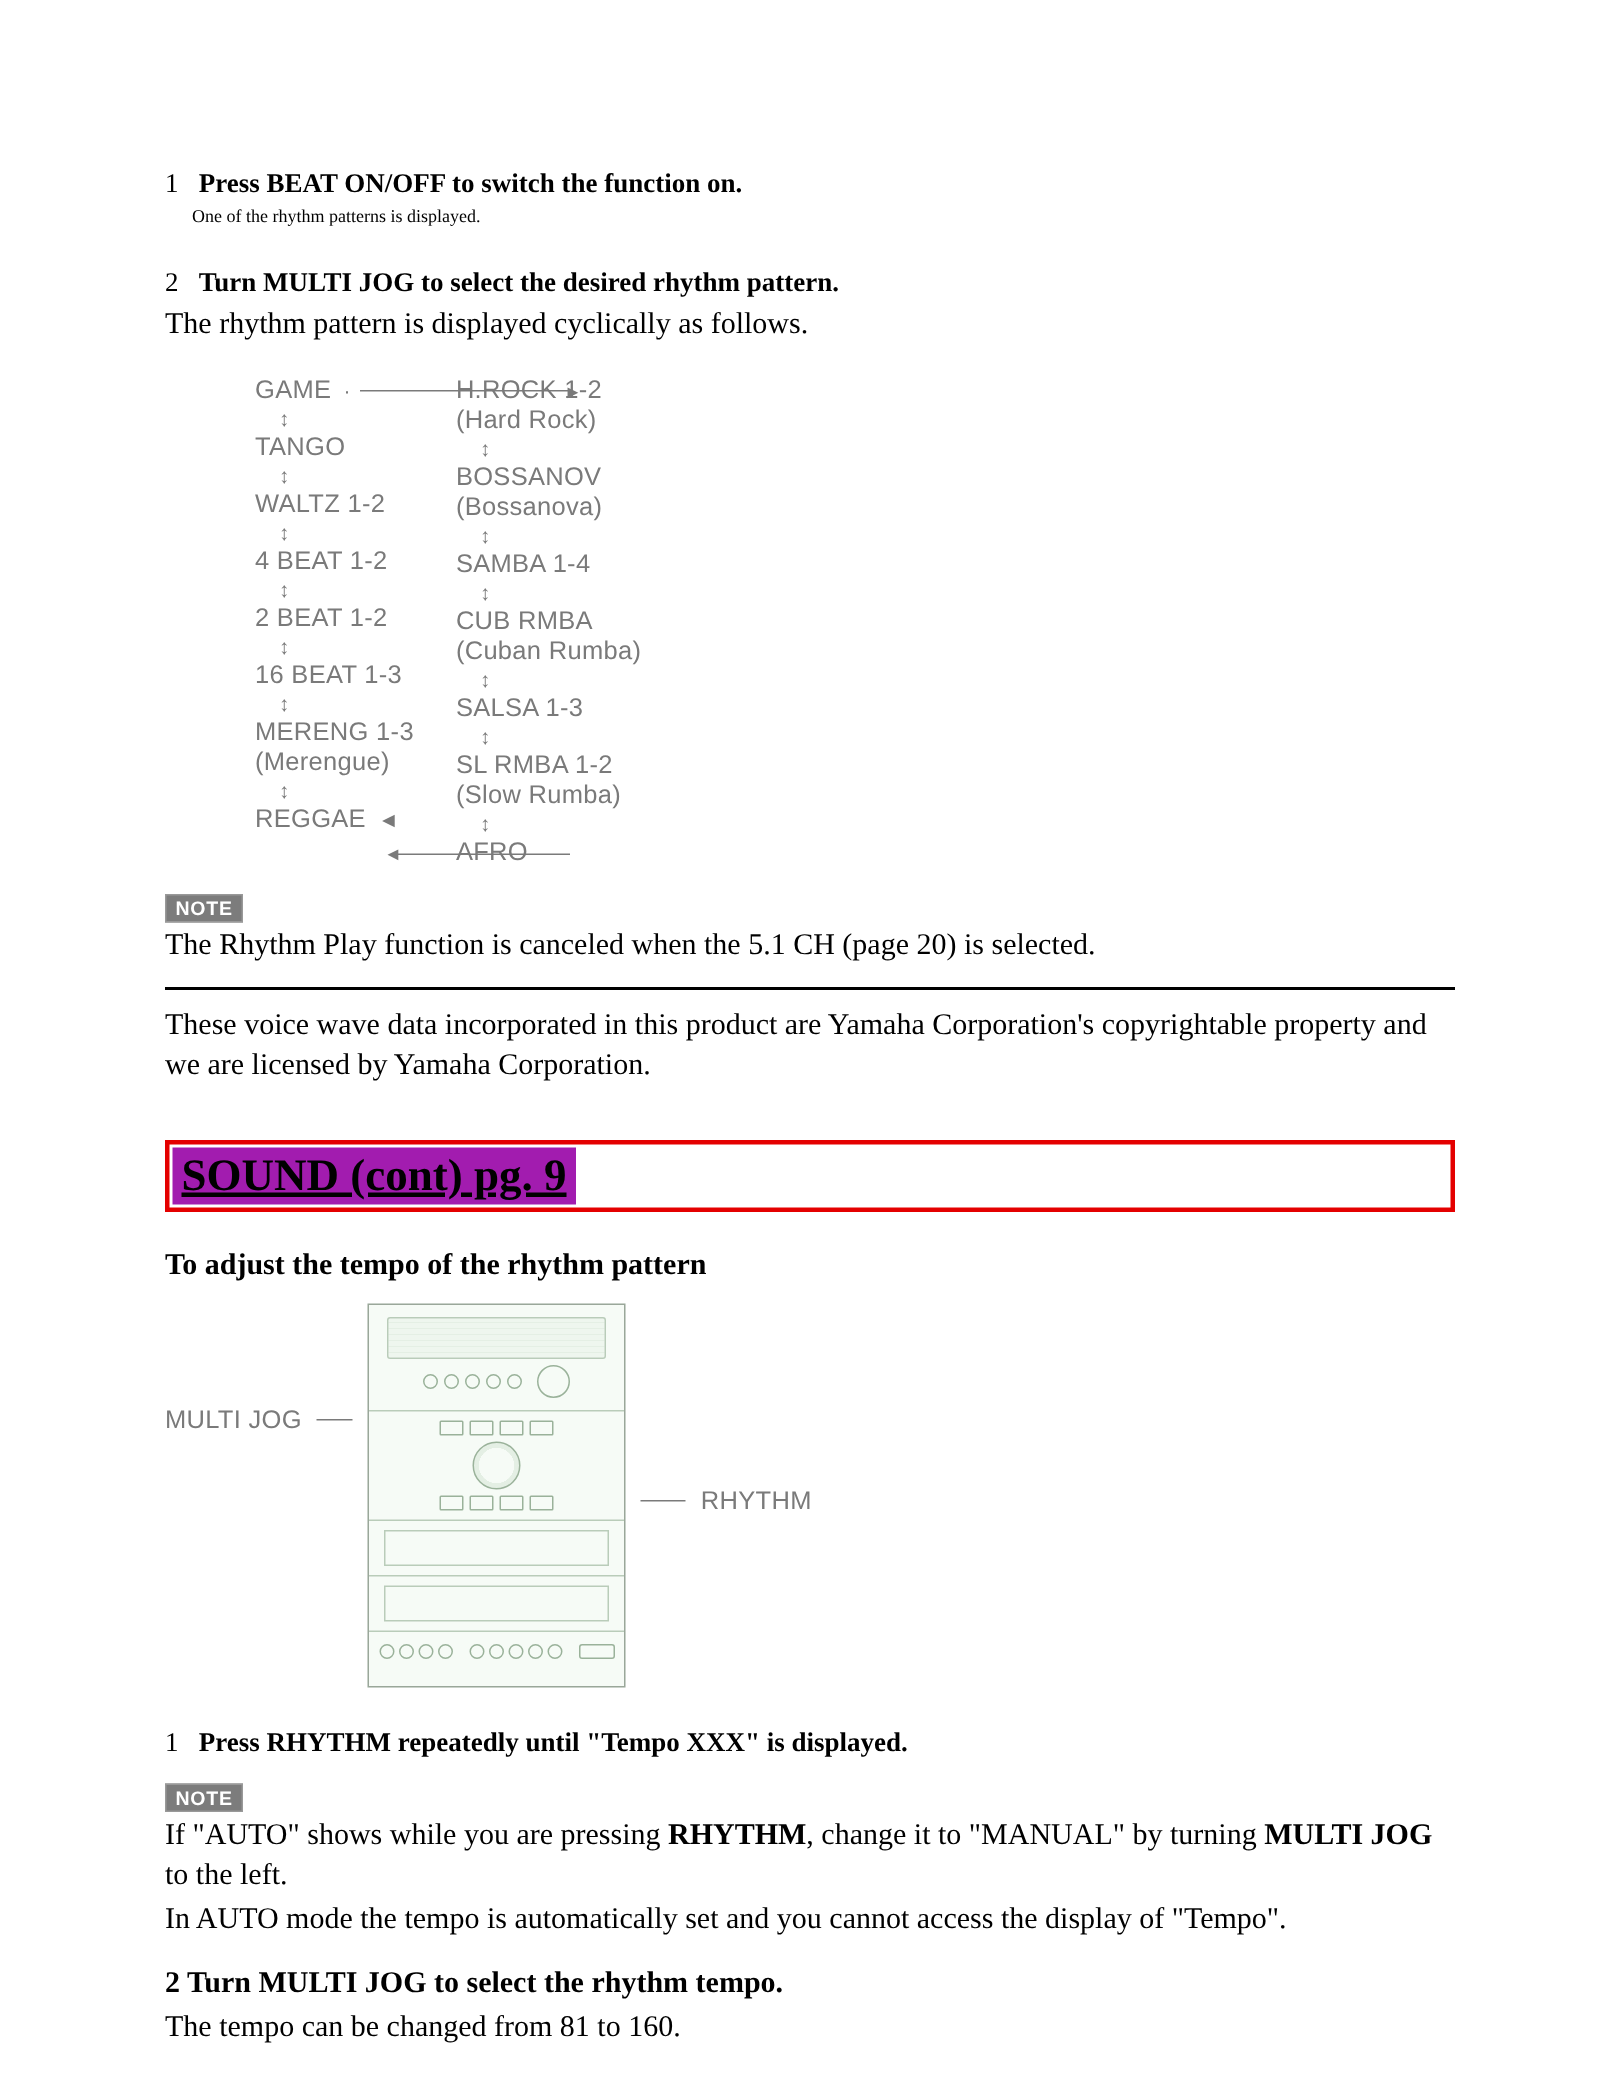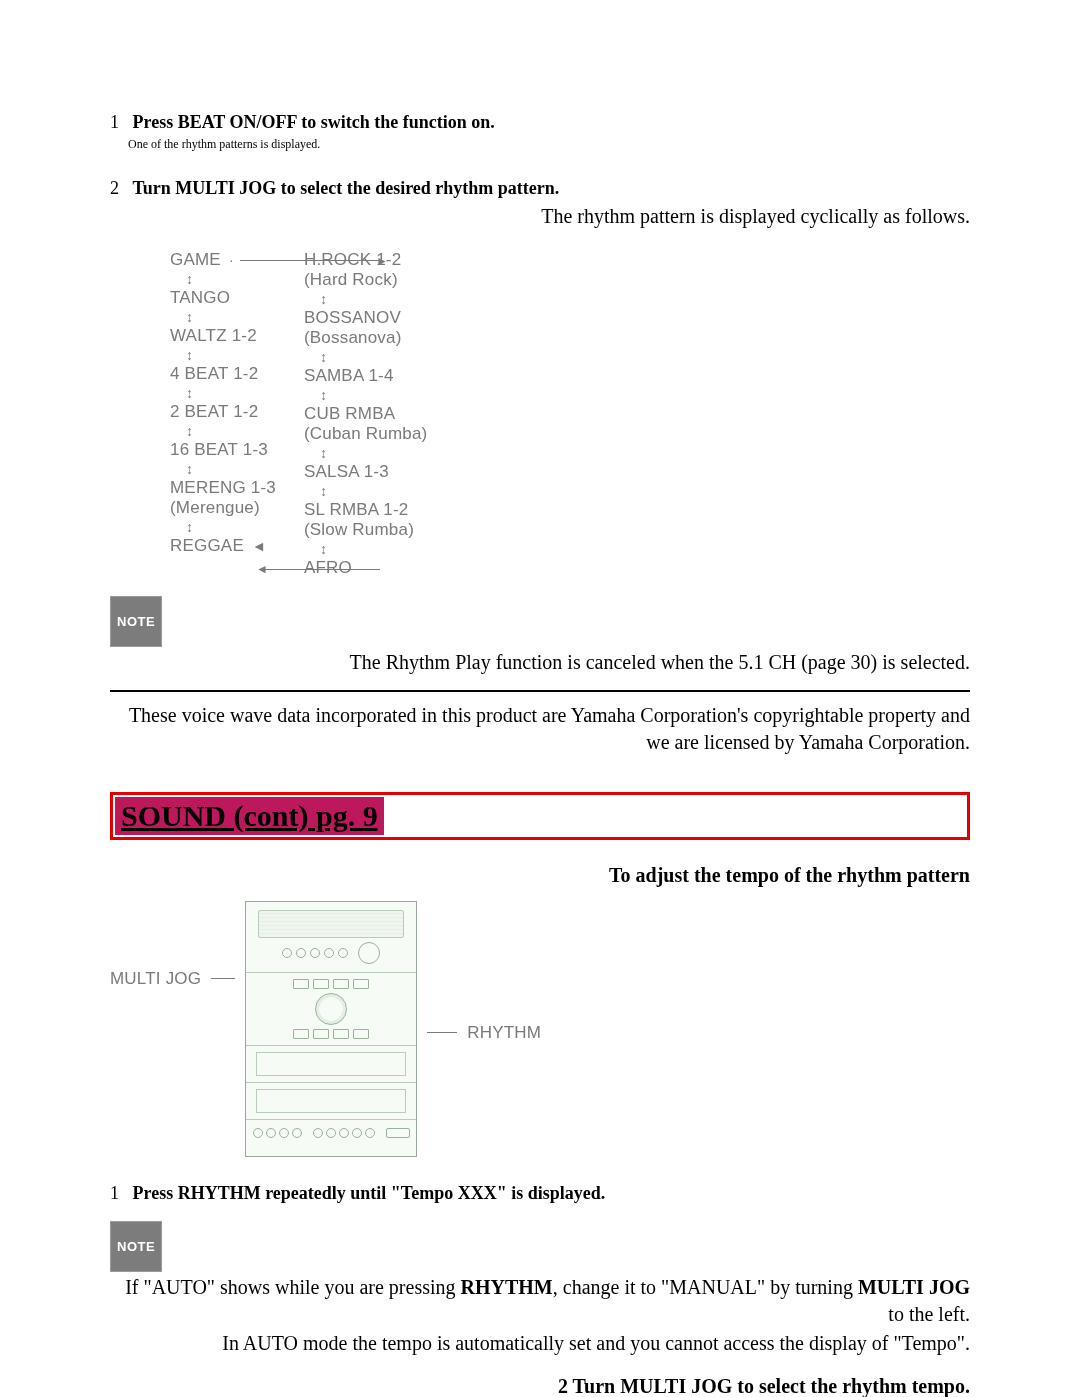--- a/index.html
+++ b/index.html
@@ -23,21 +23,20 @@
   .indent-line {
     margin: 0 0 2px 0;
     padding-left: 18px;
     font-size: 12px;
     line-height: 1.35;
   }
   .body-line {
     margin: 0 0 2px 0;
     font-size: 20px;
     line-height: 1.35;
-    text-align: right;
   }
   .bold { font-weight: bold; }
   .spacer-sm { height: 14px; }
   .spacer-md { height: 22px; }
 
   
   .flow-diagram {
     margin: 20px 0 18px 60px;
     font-family: Arial, Helvetica, sans-serif;
     font-size: 17px;
@@ -82,40 +81,40 @@
   }
 
   
   .note-badge {
     display: inline-block;
     background: #7c7c7c;
     color: #fff;
     font-family: Arial, Helvetica, sans-serif;
     font-size: 13px;
     font-weight: bold;
-    padding: 17px 6px;
+    padding: 1px 6px;
     border: 1px solid #999;
     letter-spacing: 0.5px;
     margin-bottom: 2px;
   }
 
   hr.section-rule {
     border: none;
     border-top: 2px solid #000;
     margin: 14px 0 10px 0;
   }
 
   
   .section-header-frame {
     border: 3px solid #e40000;
     padding: 2px;
     margin: 36px 0 22px 0;
   }
   .section-header-inner {
-    background: #be185d;
+    background: #a21caf;
     color: #000;
     font-size: 30px;
     font-weight: bold;
     padding: 2px 6px;
     text-decoration: underline;
     display: inline-block;
   }
 
   
   .device-figure {
@@ -284,21 +283,21 @@
           <span class="flow-label">AFRO</span>
         </div>
     </div>
 
     <div class="flow-hline flow-dash-bot"></div>
     <div class="flow-arrow-head-left">◄</div>
   </div>
 
   
   <span class="note-badge">NOTE</span>
-  <p class="body-line">The Rhythm Play function is canceled when the 5.1 CH (page 30) is selected.</p>
+  <p class="body-line">The Rhythm Play function is canceled when the 5.1 CH (page 20) is selected.</p>
 
   <hr class="section-rule">
 
   <p class="body-line">These voice wave data incorporated in this product are Yamaha Corporation's copyrightable property and we are licensed by Yamaha Corporation.</p>
 
   
   <div class="section-header-frame">
     <span class="section-header-inner">SOUND (cont)  pg. 9</span>
   </div>
 

